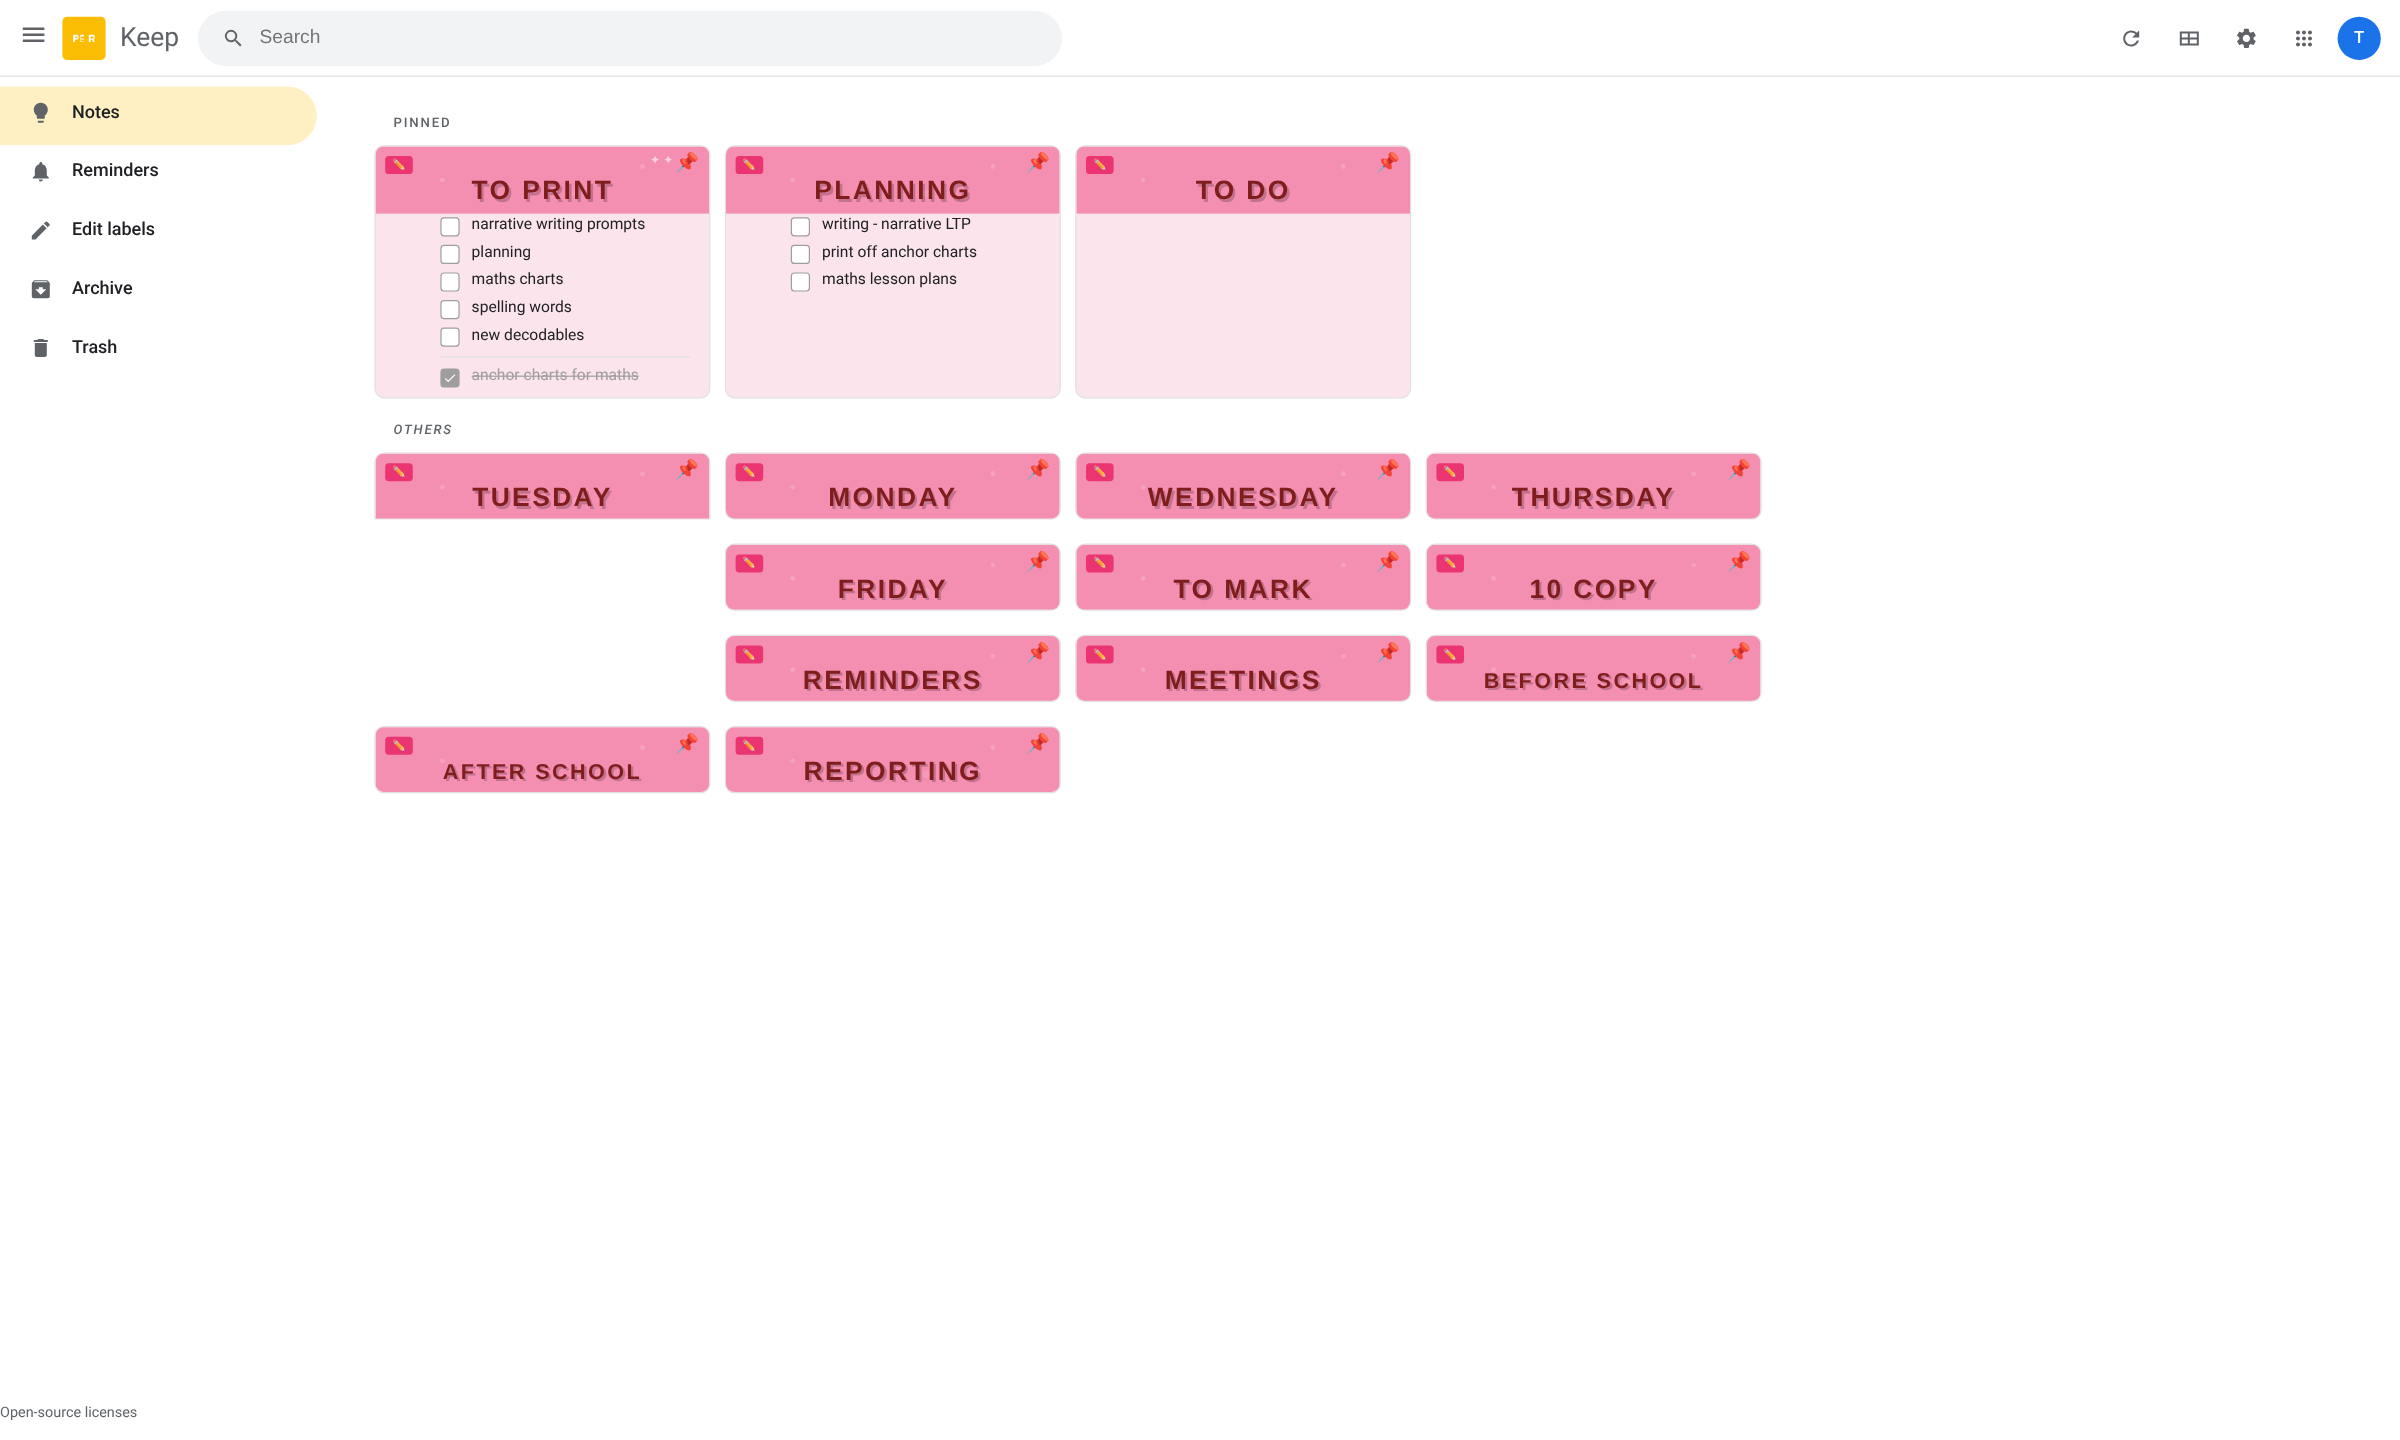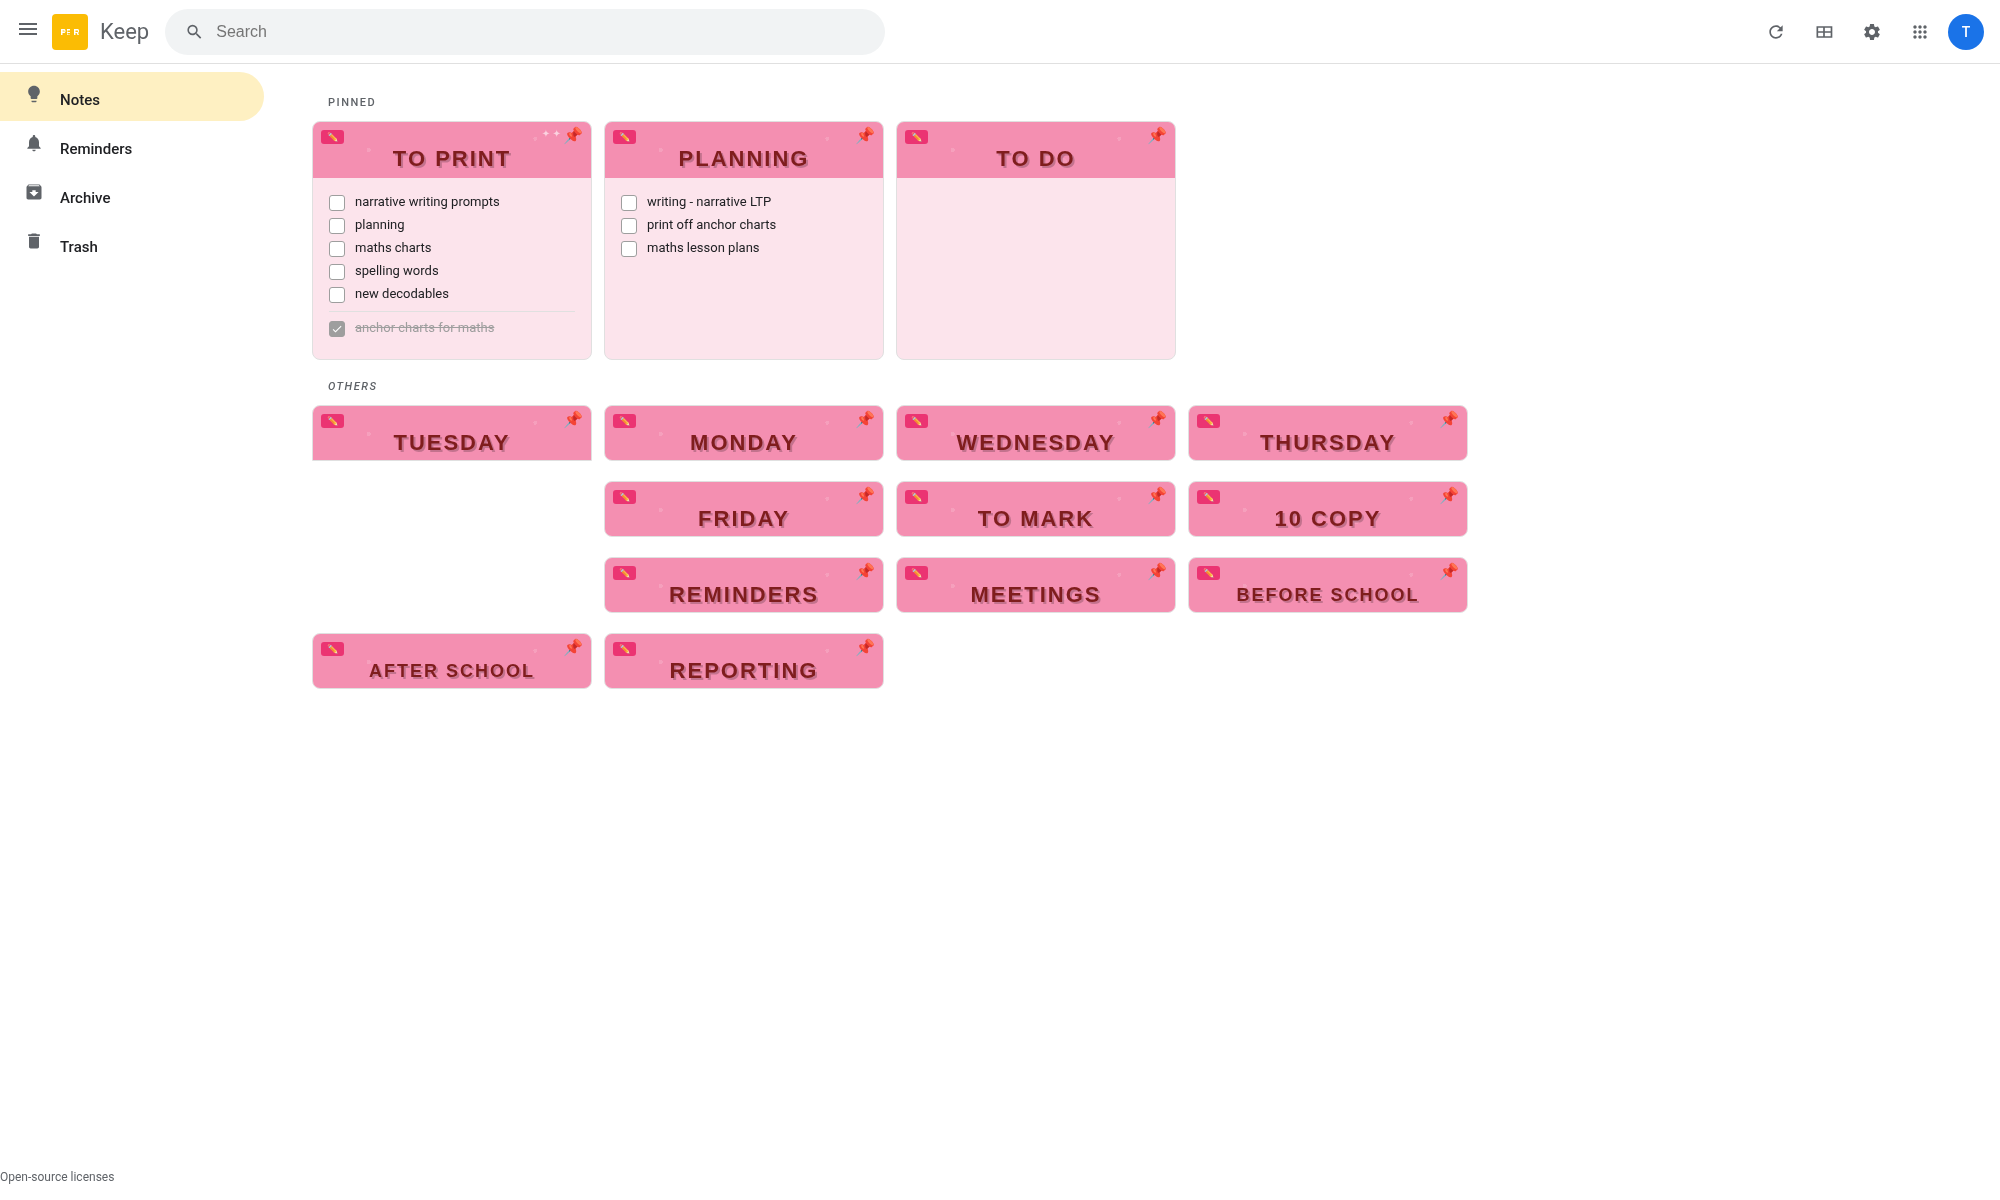--- a/index.html
+++ b/index.html
@@ -60,21 +60,21 @@
     .layout { display: flex; height: calc(1200px - 64px); }
 
     
     .sidebar {
       width: 280px;
       padding: 8px 0;
       border-right: none;
       flex-shrink: 0;
     }
     .sidebar-item {
-      display: flex; align-items: flex-end;
+      display: flex; align-items: flex-start;
       padding: 12px 24px;
       border-radius: 0 25px 25px 0;
       cursor: pointer;
       font-size: 14px;
       font-weight: 500;
       color: #202124;
       gap: 16px;
       margin-right: 16px;
     }
     .sidebar-item.active { background: #fef0c2; }
@@ -150,21 +150,21 @@
     }
     .banner-pin {
       position: absolute;
       top: 4px;
       right: 8px;
       color: #ffeb3b;
       font-size: 16px;
     }
 
     
-    .note-body { padding: 16px 16px; }
+    .note-body { padding: 2px 16px; margin-left: 38px; }
     .checkbox-item {
       display: flex;
       align-items: flex-start;
       gap: 10px;
       margin-bottom: 6px;
       font-size: 13px;
       color: #202124;
     }
     .checkbox-item.checked { color: #9e9e9e; text-decoration: line-through; }
     .checkbox-box {
@@ -261,20 +261,28 @@
       <span class="sidebar-icon">
         <svg width="20" height="20" viewBox="0 0 24 24" fill="#5f6368">
           <path d="M12 22c1.1 0 2-.9 2-2h-4c0 1.1.9 2 2 2zm6-6v-5c0-3.07-1.64-5.64-4.5-6.32V4c0-.83-.67-1.5-1.5-1.5s-1.5.67-1.5 1.5v.68C7.63 5.36 6 7.92 6 11v5l-2 2v1h16v-1l-2-2z"></path>
         </svg>
       </span>
       <span class="sidebar-label">Reminders</span>
     </div>
     <div class="sidebar-item">
       <span class="sidebar-icon">
         <svg width="20" height="20" viewBox="0 0 24 24" fill="#5f6368">
+          <path d="M3 17.25V21h3.75L17.81 9.94l-3.75-3.75L3 17.25zM20.71 7.04c.39-.39.39-1.02 0-1.41l-2.34-2.34c-.39-.39-1.02-.39-1.41 0l-1.83 1.83 3.75 3.75 1.83-1.83z"></path>
+        </svg>
+      </span>
+      <span class="sidebar-label">Edit labels</span>
+    </div>
+    <div class="sidebar-item">
+      <span class="sidebar-icon">
+        <svg width="20" height="20" viewBox="0 0 24 24" fill="#5f6368">
           <path d="M20.54 5.23l-1.39-1.68C18.88 3.21 18.47 3 18 3H6c-.47 0-.88.21-1.16.55L3.46 5.23C3.17 5.57 3 6.02 3 6.5V19c0 1.1.9 2 2 2h14c1.1 0 2-.9 2-2V6.5c0-.48-.17-.93-.46-1.27zM12 17.5L6.5 12H10v-2h4v2h3.5L12 17.5zM5.12 5l.81-1h12l.94 1H5.12z"></path>
         </svg>
       </span>
       <span class="sidebar-label">Archive</span>
     </div>
     <div class="sidebar-item">
       <span class="sidebar-icon">
         <svg width="20" height="20" viewBox="0 0 24 24" fill="#5f6368">
           <path d="M6 19c0 1.1.9 2 2 2h8c1.1 0 2-.9 2-2V7H6v12zM19 4h-3.5l-1-1h-5l-1 1H5v2h14V4z"></path>
         </svg>

